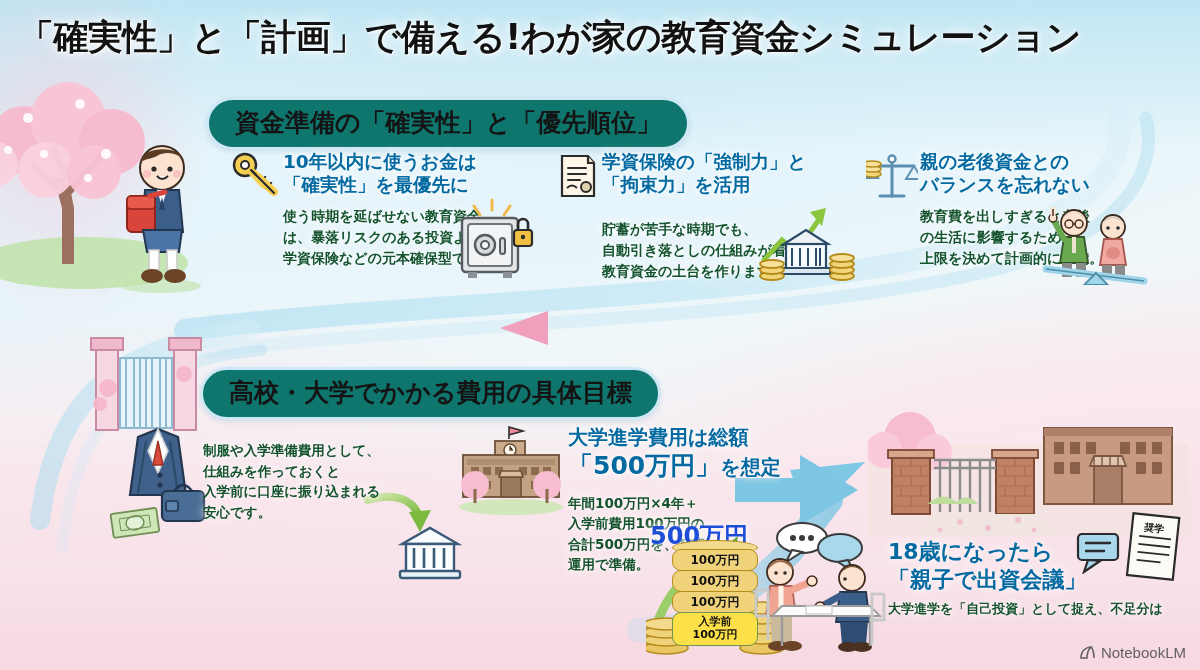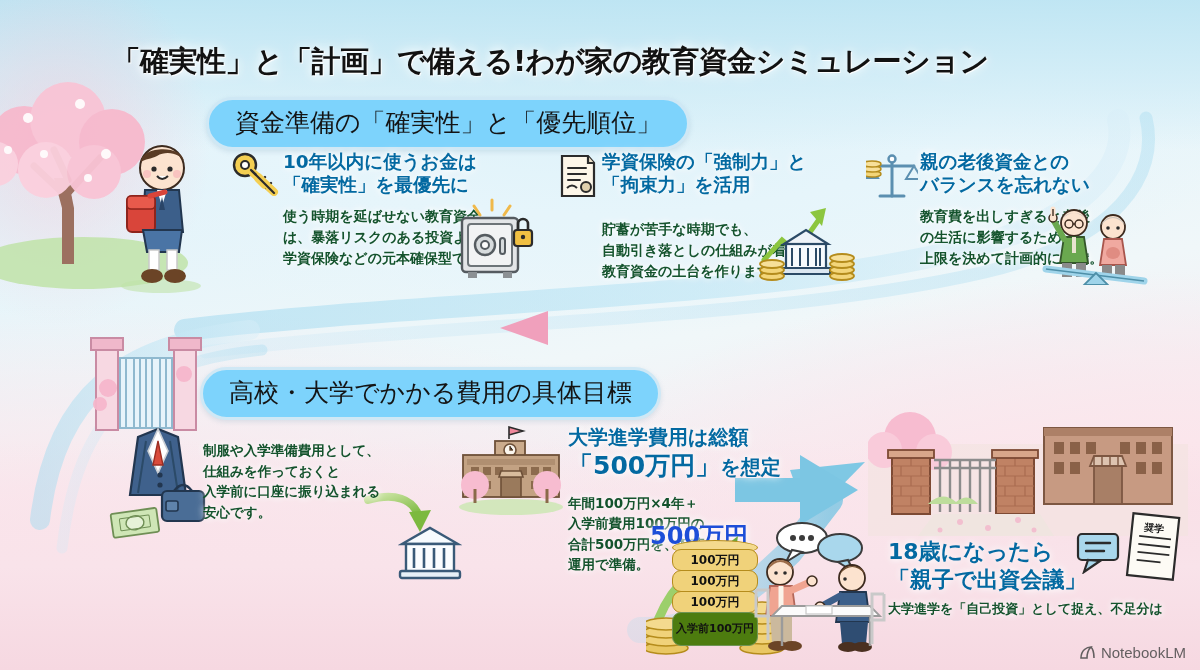--- a/index.html
+++ b/index.html
@@ -35,35 +35,34 @@
     background:radial-gradient(70% 70% at 20% 40%, rgba(247,202,216,.55) 0%, rgba(247,202,216,0) 72%);
   }
 
   
   .ribbon { position:absolute; inset:0; }
 
   
   .title{
     position:absolute; left:0; top:14px; width:1100px;
     text-align:center;
-    font-size:29px; font-weight:700; letter-spacing:-0.5px;
+    font-size:35px; font-weight:700; letter-spacing:-0.5px;
     color:#121212;
     text-shadow:0 0 8px rgba(255,255,255,.95),0 0 16px rgba(255,255,255,.85),1px 1px 0 rgba(255,255,255,.9);
     white-space:nowrap;
-    margin-top:28px;
   }
 
   
   .pill{
     position:absolute;
-    background:#7dd3fc;
+    background:#0f766e;
     border:3px solid #cfe8f5;
     border-radius:30px;
     padding:6px 26px 8px 26px;
-    font-size:25px; font-weight:400; color:#141414;
+    font-size:25px; font-weight:700; color:#141414;
     white-space:nowrap;
     box-shadow:0 2px 5px rgba(120,160,185,.22);
   }
   #pill-1 { left:206px; top:97px; }
   #pill-2 { left:200px; top:367px; }
 
   
   .card { position:absolute; }
   .card .hd{
     font-size:18.5px; font-weight:700; color:#0369a1; line-height:1.26;
@@ -475,22 +474,22 @@
       <div style="height:15px; background:#f4da8e; border:1.6px solid #b58c1c; border-radius:50%;"></div>
       <div style="margin-top:-6px; height:22px; background:#f0d27a; border:1.6px solid #b58c1c;
                   border-radius:9px; display:flex; align-items:center; justify-content:center;
                   font-size:12px; font-weight:700; color:#111;">100万円</div>
       <div style="margin-top:-1px; height:22px; background:#f0d27a; border:1.6px solid #b58c1c;
                   border-radius:9px; display:flex; align-items:center; justify-content:center;
                   font-size:12px; font-weight:700; color:#111;">100万円</div>
       <div style="margin-top:-1px; height:22px; background:#f0d27a; border:1.6px solid #b58c1c;
                   border-radius:9px; display:flex; align-items:center; justify-content:center;
                   font-size:12px; font-weight:700; color:#111;">100万円</div>
-      <div style="margin-top:-1px; height:34px; background:#4d7c0f; border:1.6px solid #6f9455;
-                  border-radius:9px; display:flex; flex-direction:row; align-items:center;
+      <div style="margin-top:-1px; height:34px; background:#fde047; border:1.6px solid #6f9455;
+                  border-radius:9px; display:flex; flex-direction:column; align-items:center;
                   justify-content:center; font-size:11px; font-weight:700; color:#111; line-height:1.15;">
         <span>入学前</span>
         <span>100万円</span>
       </div>
     </div>
   </div>
 
   <svg class="ico" style="left:868px; top:410px;" width="320" height="130" viewBox="0 0 320 130">
     <rect x="0" y="34" width="320" height="92" fill="#f3e4e0" opacity=".65"></rect>
 

